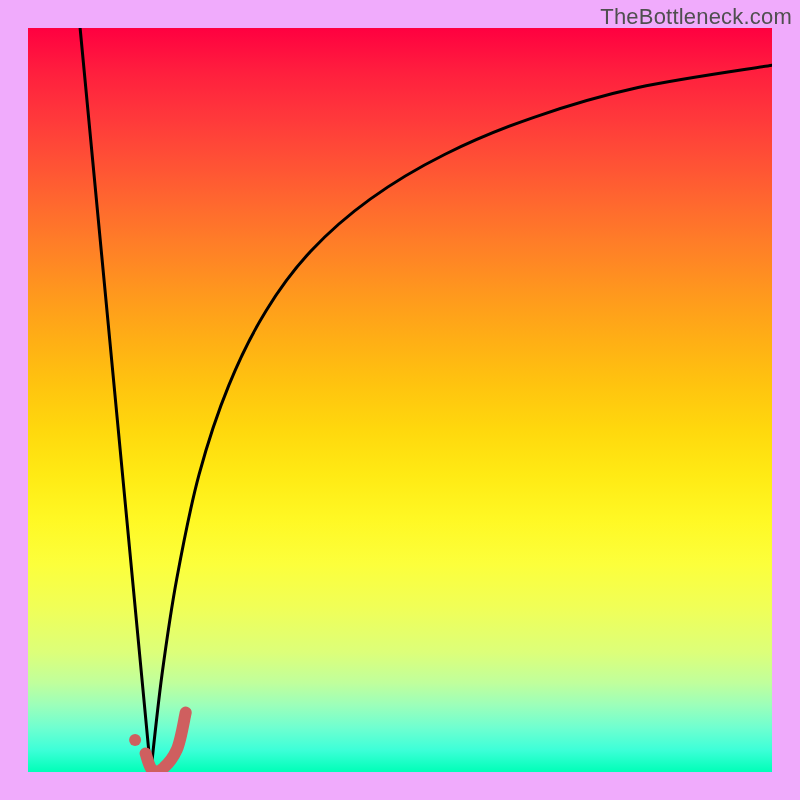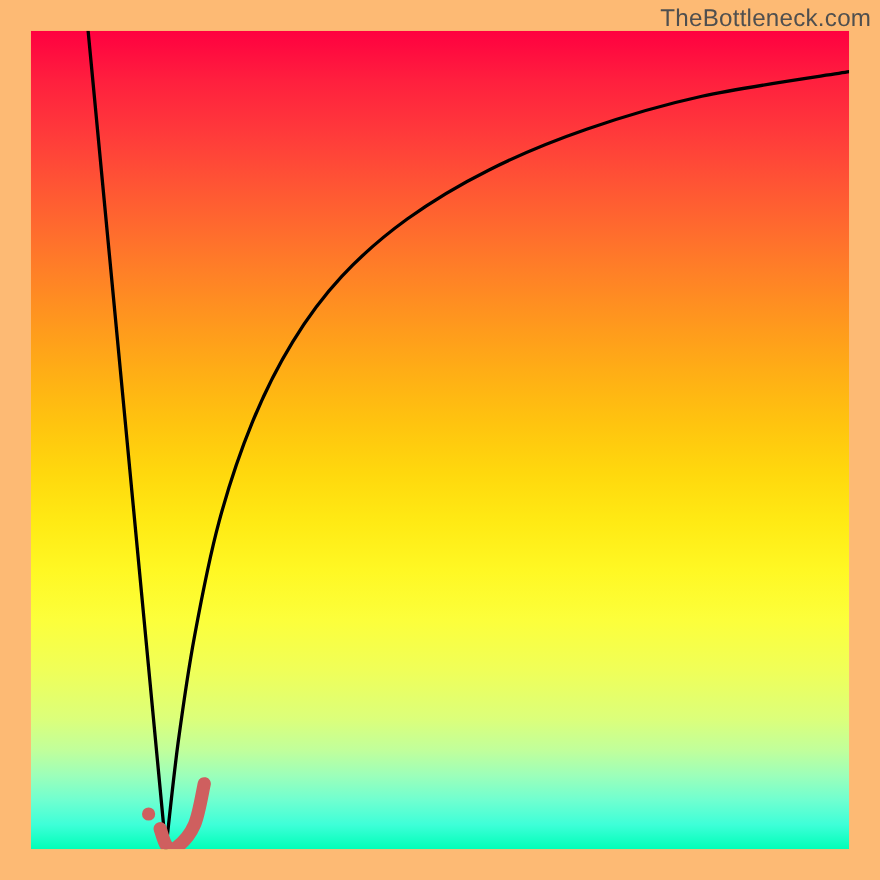--- a/index.html
+++ b/index.html
@@ -8,21 +8,21 @@
     width: 800px;
     height: 800px;
     background: #000;
     overflow: hidden;
     font-family: Arial, Helvetica, sans-serif;
   }
   .frame {
     position: absolute;
     left: 0; top: 0;
     width: 800px; height: 800px;
-    background: #fdba74;
+    background: #f0abfc;
   }
   .plot {
     position: absolute;
     left: 28px;
     top: 28px;
     width: 744px;
     height: 744px;
     overflow: hidden;
   }
   .gradient {

